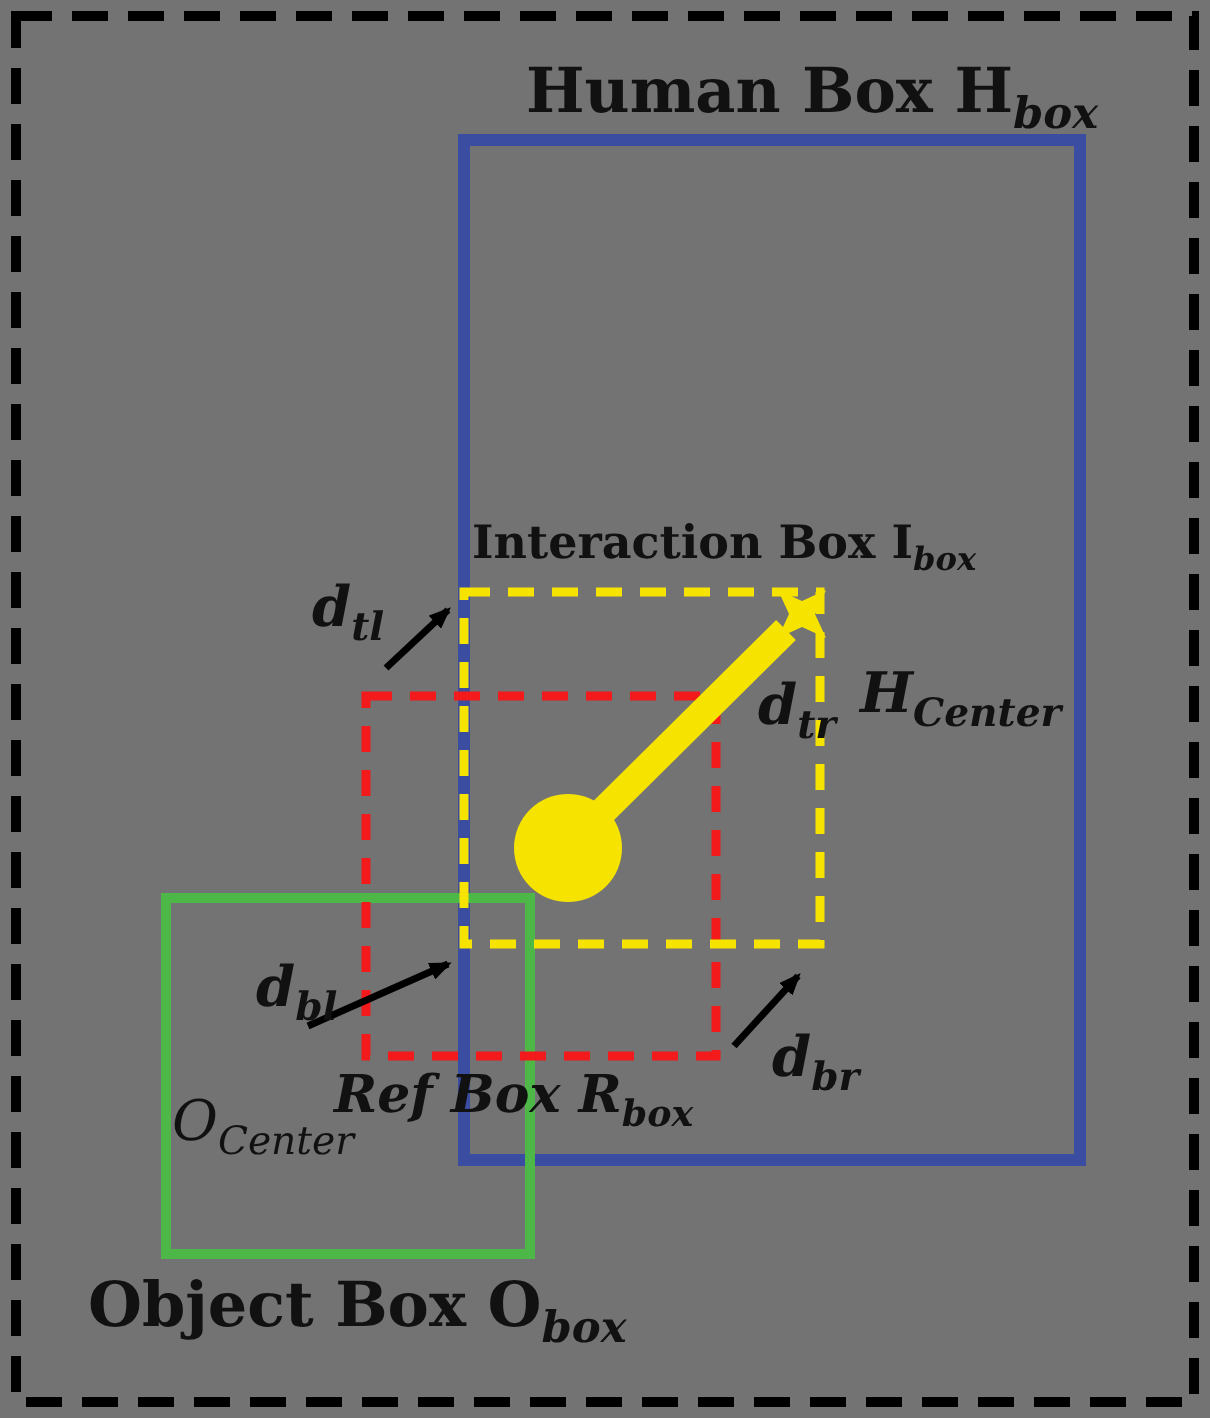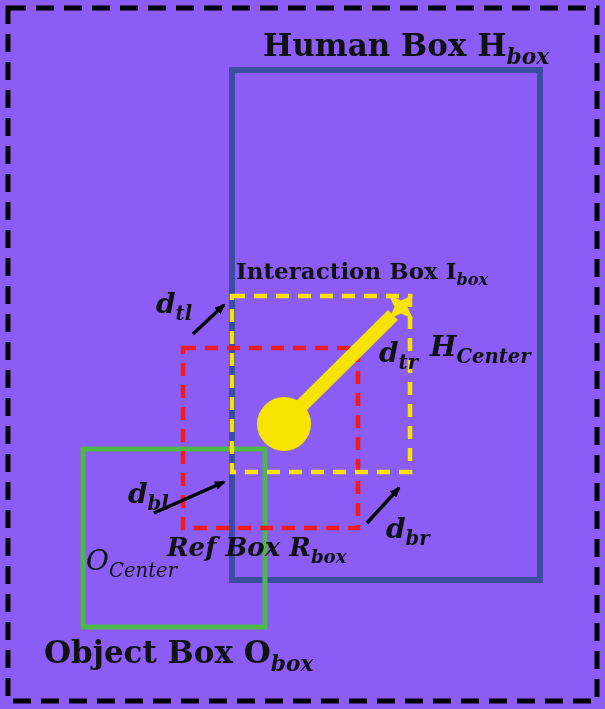--- a/index.html
+++ b/index.html
@@ -4,21 +4,21 @@
 <style>
   html, body {
     margin: 0;
     padding: 0;
     background: #ffffff;
   }
   .page {
     position: relative;
     width: 605px;
     height: 709px;
-    background: #8b5cf6;
+    background: #737373;
     overflow: hidden;
   }
   svg { display: block; }
   text {
     font-family: "DejaVu Serif", "Liberation Serif", serif;
     fill: #111111;
   }
   .b  { font-weight: bold; }
   .i  { font-style: italic; }
   .sub {

